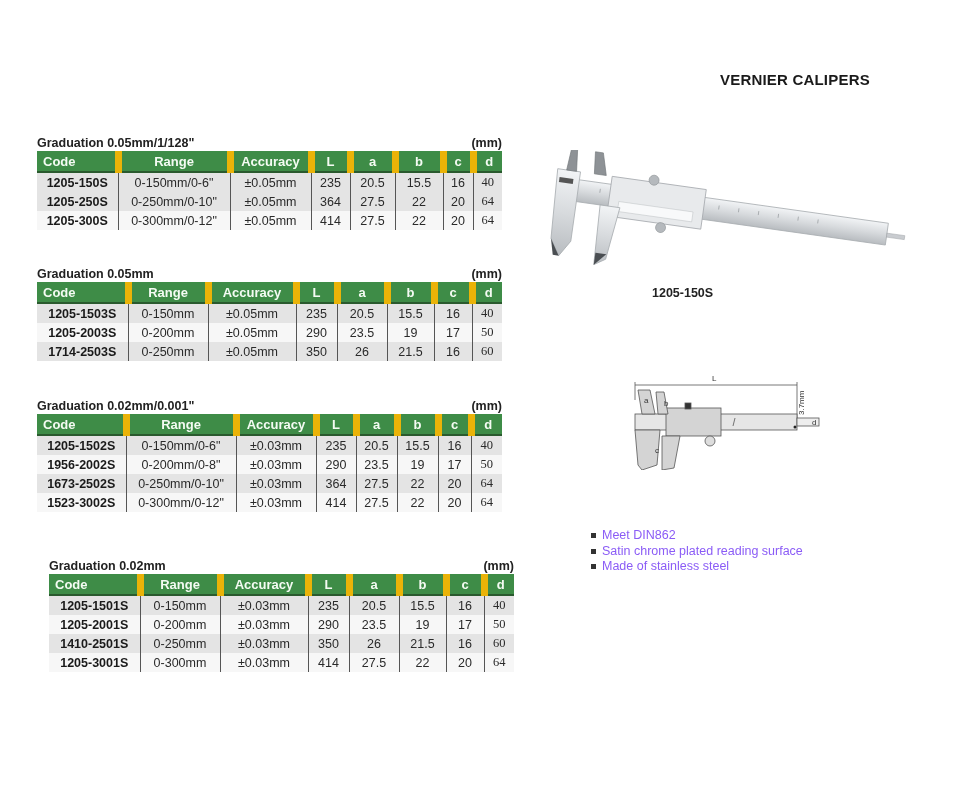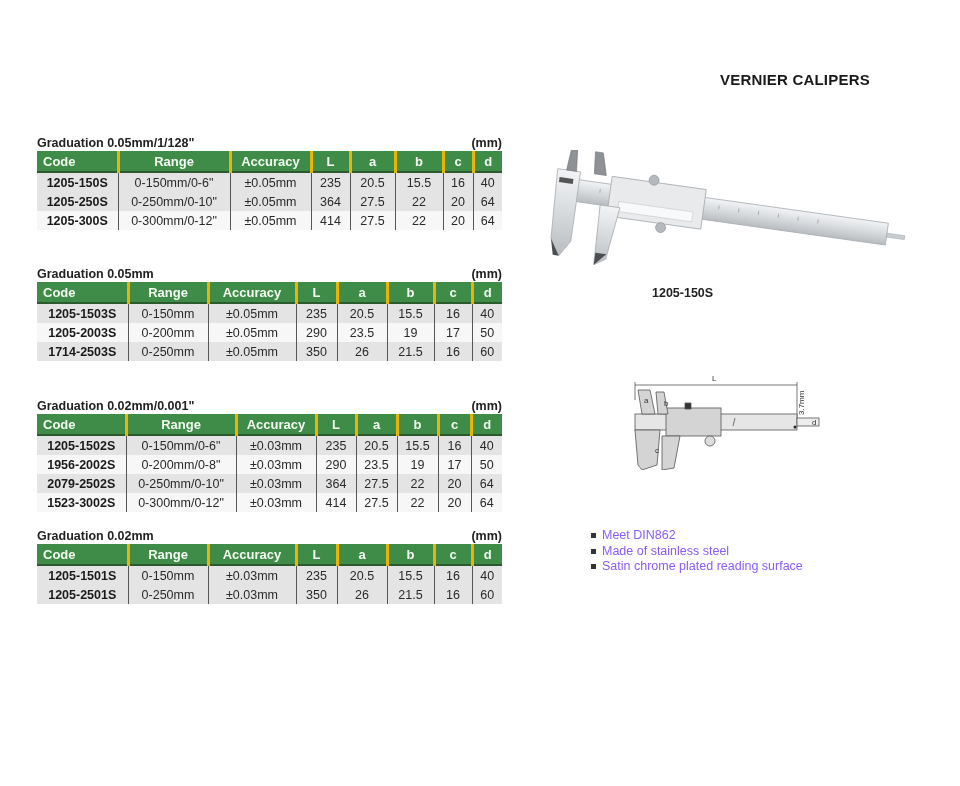--- a/index.html
+++ b/index.html
@@ -14,29 +14,29 @@
   .section { position: absolute; left: 37px; width: 465px; }
   .section-head { position: relative; height: 15px; font-size: 12.5px; font-weight: bold; color: #222; }
   .section-head .grad { position: absolute; left: 0; top: 0; }
   .section-head .unit { position: absolute; right: 0; top: 0; }
   table.spec {
     border-collapse: collapse; width: 465px; table-layout: fixed; margin-top: 0;
     font-size: 12.5px;
   }
   table.spec th {
     background: #3e8c47; color: #f4fbf3; font-weight: bold; height: 20px; padding: 0 0 0 0;
-    font-size: 13px; border-right: 3px solid #eab308; border-bottom: 2px solid #2a5a2e;
+    font-size: 13px; border-right: 7px solid #eab308; border-bottom: 2px solid #2a5a2e;
   }
   table.spec th:last-child { border-right: none; }
   table.spec th.code-h { text-align: left; padding-left: 6px; }
   table.spec td {
     height: 19px; padding: 0; text-align: center; color: #2a2a2a;
     border-right: 1px solid #555;
   }
-  table.spec td:last-child { border-right: none; }
+  table.spec td:last-child { border-right: none; font-family: Liberation Serif, serif; }
   table.spec td.code { font-weight: bold; color: #1a1a1a; }
   table.spec tr.odd td { background: #e4e4e4; }
   table.spec tr.even td { background: #f7f7f7; }
 
   .photo { position: absolute; left: 540px; top: 150px; width: 370px; height: 115px; }
   .photo-caption { position: absolute; left: 652px; top: 286px; font-size: 12.5px; font-weight: bold; color: #222; }
   .diagram { position: absolute; left: 600px; top: 370px; width: 230px; height: 100px; }
   .features { position: absolute; left: 590px; top: 528px; margin: 0; padding: 0; list-style: none; font-size: 12.5px; color: #8b5cf6; }
   .features li { height: 15.5px; line-height: 15.5px; position: relative; padding-left: 12px; }
   .features li .bullet { position: absolute; left: 1px; top: 5px; width: 5px; height: 5px; background: #333; }
@@ -209,21 +209,21 @@
       <td class="code">1956-2002S</td>
       <td>0-200mm/0-8"</td>
       <td>±0.03mm</td>
       <td>290</td>
       <td>23.5</td>
       <td>19</td>
       <td>17</td>
       <td>50</td>
     </tr>
     <tr class="odd">
-      <td class="code">2079-2502S</td>
+      <td class="code">1673-2502S</td>
       <td>0-250mm/0-10"</td>
       <td>±0.03mm</td>
       <td>364</td>
       <td>27.5</td>
       <td>22</td>
       <td>20</td>
       <td>64</td>
     </tr>
     <tr class="even">
       <td class="code">1523-3002S</td>
@@ -232,21 +232,21 @@
       <td>414</td>
       <td>27.5</td>
       <td>22</td>
       <td>20</td>
       <td>64</td>
     </tr>
   </tbody>
     </table>
 </div>
 
-<div class="section" style="top:529px;">
+<div class="section" style="top:559px;margin-left:12px;">
   <div class="section-head">
     <span class="grad">Graduation 0.02mm</span>
     <span class="unit">(mm)</span>
   </div>
   <table class="spec">
     <colgroup>
         <col style="width:91px">
         <col style="width:80px">
         <col style="width:88px">
         <col style="width:41px">
@@ -269,29 +269,49 @@
     <tr class="odd">
       <td class="code">1205-1501S</td>
       <td>0-150mm</td>
       <td>±0.03mm</td>
       <td>235</td>
       <td>20.5</td>
       <td>15.5</td>
       <td>16</td>
       <td>40</td>
     </tr>
-    <tr class="odd">
-      <td class="code">1205-2501S</td>
+    <tr class="even">
+      <td class="code">1205-2001S</td>
+      <td>0-200mm</td>
+      <td>±0.03mm</td>
+      <td>290</td>
+      <td>23.5</td>
+      <td>19</td>
+      <td>17</td>
+      <td>50</td>
+    </tr>
+    <tr class="odd">
+      <td class="code">1410-2501S</td>
       <td>0-250mm</td>
       <td>±0.03mm</td>
       <td>350</td>
       <td>26</td>
       <td>21.5</td>
       <td>16</td>
       <td>60</td>
+    </tr>
+    <tr class="even">
+      <td class="code">1205-3001S</td>
+      <td>0-300mm</td>
+      <td>±0.03mm</td>
+      <td>414</td>
+      <td>27.5</td>
+      <td>22</td>
+      <td>20</td>
+      <td>64</td>
     </tr>
   </tbody>
     </table>
 </div>
 
 <div class="photo">
   <svg width="370" height="115" viewBox="0 0 370 115">
     <defs>
       <linearGradient id="steel" x1="0" y1="0" x2="0" y2="1">
         <stop offset="0" stop-color="#f2f4f6"></stop>
@@ -368,15 +388,15 @@
       <text x="64" y="36">b</text>
       <text x="55" y="83">c</text>
       <text x="212" y="55">d</text>
       <text x="0" y="0" transform="translate(204 45) rotate(-90)">3.7mm</text>
     </g>
   </svg>
 </div>
 
 <ul class="features">
   <li><span class="bullet"></span><span>Meet DIN862</span></li>
+  <li><span class="bullet"></span><span>Satin chrome plated reading surface</span></li>
   <li><span class="bullet"></span><span>Made of stainless steel</span></li>
-  <li><span class="bullet"></span><span>Satin chrome plated reading surface</span></li>
 </ul>
 
 </body></html>

